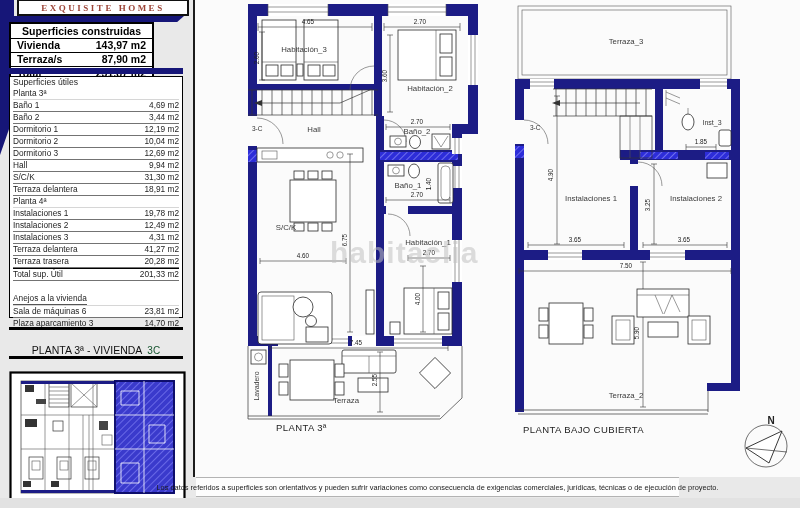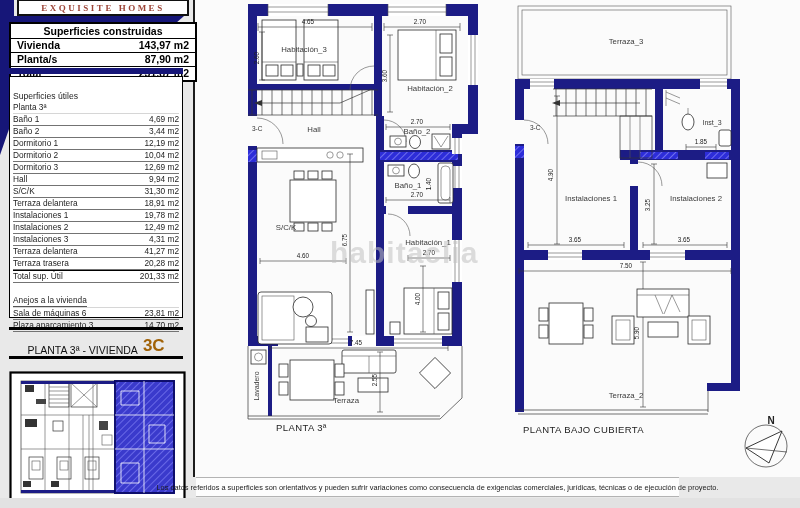--- a/index.html
+++ b/index.html
@@ -11,37 +11,37 @@
   #divider{left:193px;top:0;width:2px;height:477px;background:#1c1c1c;}
   #left-ribbon{left:0;top:0;width:14px;height:155px;background:#161678;
                clip-path:polygon(0 0,100% 0,100% 74%,0 100%);}
   #brand-box{left:17px;top:0;width:168px;height:13px;background:#fff;
              border:2px solid #111;border-top-width:1px;display:flex;align-items:center;justify-content:center;}
   #brand-box span{font-family:"Liberation Serif","DejaVu Serif",serif;font-size:9px;
                   letter-spacing:2.5px;color:#9c4437;font-weight:bold;white-space:nowrap;text-align:center;}
   .navy-band{background:#161678;}
   #band1{left:13px;top:16px;width:171px;height:6px;clip-path:polygon(0 0,100% 0,96% 100%,0 100%);}
   #band2{left:9px;top:68px;width:174px;height:6px;}
-  #tbl-constr{left:9px;top:22px;width:188px;background:#fff;border:2px solid #000;box-sizing:border-box;}
+  #tbl-constr{left:9px;top:22px;width:145px;background:#fff;border:2px solid #000;box-sizing:border-box;}
   #tbl-constr .hd{font-size:10.5px;font-weight:bold;text-align:center;padding:1px 0;border-bottom:1.5px solid #000;}
   #tbl-constr .r{display:flex;justify-content:space-between;font-size:10.5px;font-weight:bold;
                  padding:0 6px;line-height:13px;}
   #tbl-constr .r + .r{border-top:1px solid #000;}
   #tbl-utiles{left:9px;top:76px;width:174px;height:242px;background:#fff;border:1.5px solid #000;
-              box-sizing:border-box;padding:14px 3px;font-size:8.3px;color:#1d1d1d;}
+              box-sizing:border-box;padding:0 3px;font-size:8.3px;color:#1d1d1d;}
   #tbl-utiles .t{line-height:11px;font-size:8.6px;}
   #tbl-utiles .r{display:flex;justify-content:space-between;line-height:11px;border-bottom:1px solid #737373;}
   #tbl-utiles .r.section{border-bottom:1px solid #d6d6d6;}
   #tbl-utiles .r.total{border-top:1px solid #000;}
   #tbl-utiles .r.anejos{margin-top:12px;}
   #tbl-utiles .r.anejos .lbl{border-bottom:1px solid #555;}
   #unit-title{left:9px;top:327px;width:174px;border-top:3px solid #000;border-bottom:3px solid #000;
               height:26px;display:flex;align-items:flex-end;justify-content:center;gap:5px;background:transparent;}
   #unit-title .p{font-size:10.5px;color:#111;}
-  #unit-title .u{font-size:17px;font-weight:bold;color:#a16207;}
+  #unit-title .u{font-size:10px;font-weight:normal;color:#14532d;}
   
   svg{position:absolute;overflow:visible;}
   #svg-plan3{left:240px;top:0;width:240px;height:440px;}
   #svg-bc{left:505px;top:0;width:295px;height:475px;}
   #svg-key{left:9px;top:371px;width:177px;height:132px;}
   text{font-family:"Liberation Sans","DejaVu Sans",sans-serif;fill:#333;}
   .rm{font-size:7.8px;fill:#3a3a3a;text-anchor:middle;}
   .dm{font-size:6.3px;fill:#222;text-anchor:middle;}
   .cap{font-size:9.5px;fill:#222;letter-spacing:.4px;}
   .dr{font-size:6.5px;fill:#333;}
@@ -70,21 +70,21 @@
 </div>
 <div class="abs navy-band" id="band1"></div>
 
 <div class="abs" id="tbl-constr">
   <div class="hd">Superficies construidas</div>
   <div class="r">
     <span>Vivienda</span>
     <span>143,97 m2</span>
   </div>
   <div class="r">
-    <span>Planta/s</span>
+    <span>Terraza/s</span>
     <span>87,90 m2</span>
   </div>
   <div class="r">
     <span>Total</span>
     <span>231,87 m2</span>
   </div>
 </div>
 <div class="abs navy-band" id="band2"></div>
 
 <div class="abs" id="tbl-utiles">
@@ -117,20 +117,24 @@
       <span class="lbl">Hall</span>
       <span>9,94 m2</span>
     </div>
   <div class="r">
       <span class="lbl">S/C/K</span>
       <span>31,30 m2</span>
     </div>
   <div class="r">
       <span class="lbl">Terraza delantera</span>
       <span>18,91 m2</span>
+    </div>
+  <div class="r section">
+      <span class="lbl">Planta 4ª</span>
+      <span></span>
     </div>
   <div class="r">
       <span class="lbl">Instalaciones 1</span>
       <span>19,78 m2</span>
     </div>
   <div class="r">
       <span class="lbl">Instalaciones 2</span>
       <span>12,49 m2</span>
     </div>
   <div class="r">

